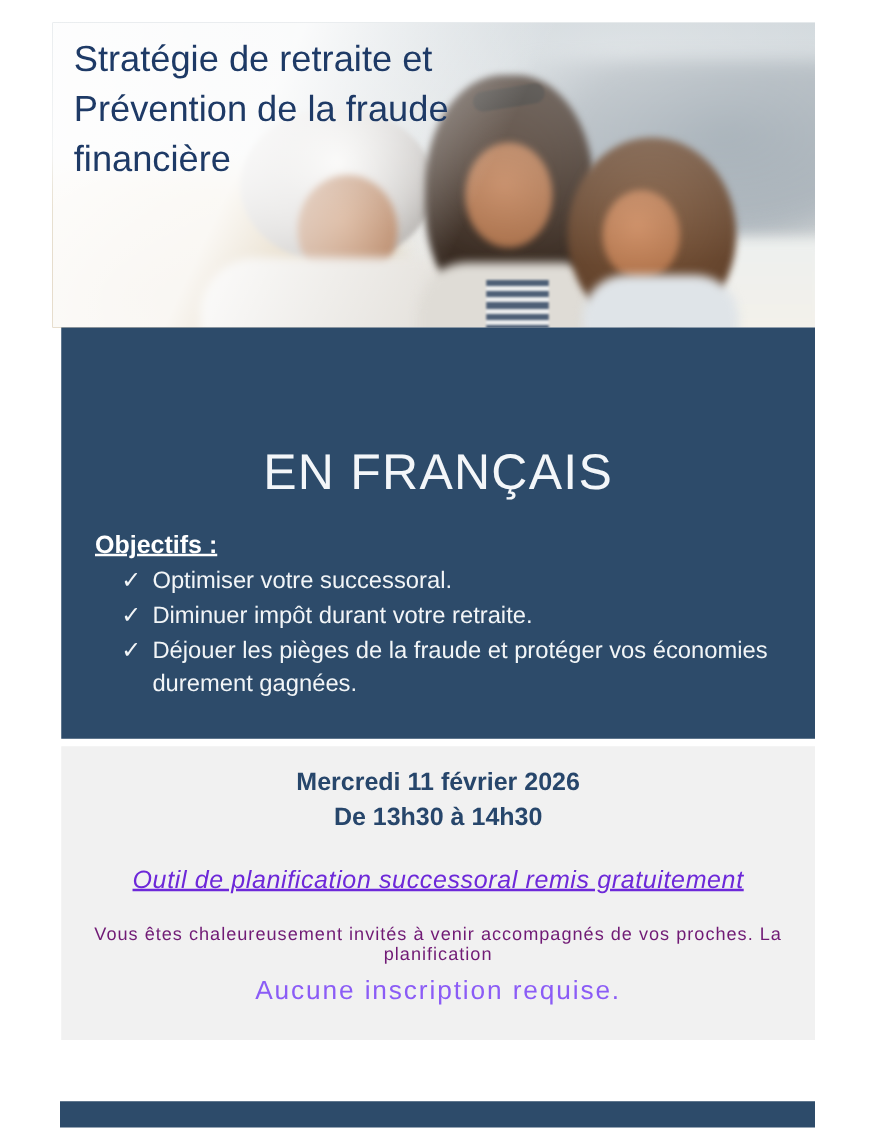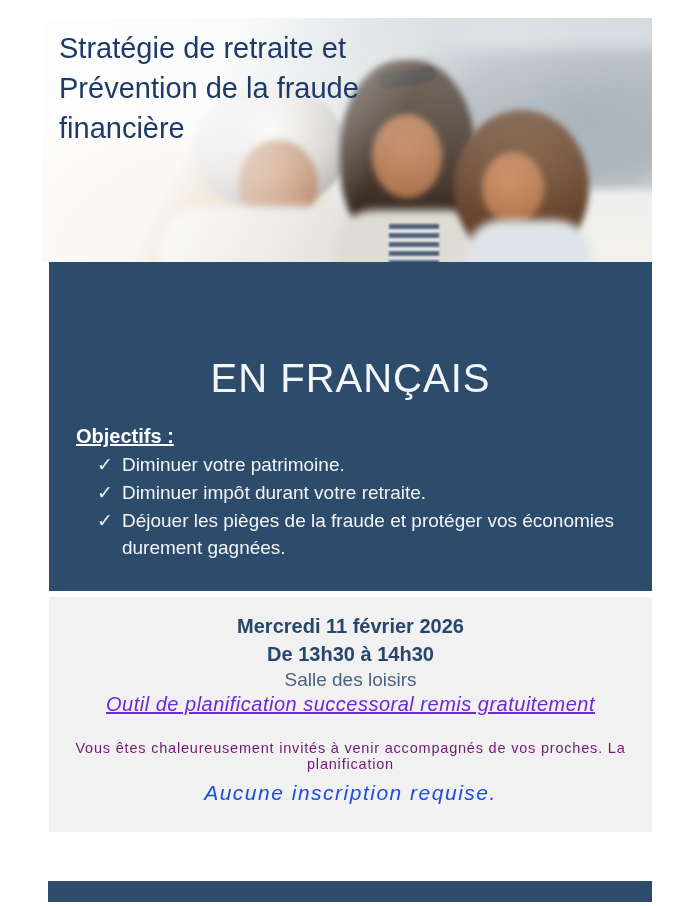--- a/index.html
+++ b/index.html
@@ -74,21 +74,21 @@
 
   
   .gray-section { position:absolute; left:49px; top:597px; width:603px; height:235px; background:#f1f1f1; }
   .gray-section > div { position:absolute; left:0; width:100%; text-align:center; }
   .detail-date { top:18px; font-size:20px; font-weight:bold; color:#27466b; }
   .detail-time { top:46px; font-size:20px; font-weight:bold; color:#27466b; }
   .detail-location { top:72px; font-size:19px; color:#49647f; }
   .detail-bonus { top:96px; font-size:20px; font-style:italic; color:#6d28d9; letter-spacing:0.5px;text-decoration:underline; }
   .invite-line1 { top:143px; font-size:14.5px; color:#701a75; letter-spacing:0.8px; }
   .invite-line2 { top:163px; font-size:14.5px; color:#3c5166; letter-spacing:0.8px; }
-  .invite-note { top:184px; font-size:21px; font-style:italic; color:#1d4ed8; letter-spacing:1.5px; }
+  .invite-note { top:184px; font-size:21px; color:#8b5cf6; letter-spacing:1.5px; }
 
   
   .footer-bar { position:absolute; left:48px; top:881px; width:604px; height:21px; background:#2d4b6a; }
 </style>
 </head>
 <body>
 
 <div class="page">
 
   <div class="photo">
@@ -115,37 +115,36 @@
     </div>
   </div>
 
   <div class="navy-band">
     <div class="banner-line l2">EN FRANÇAIS</div>
 
     <div class="objectives-heading">Objectifs :</div>
     <div class="objectives-list">
       <div class="obj-item">
         <span class="obj-check">✓</span>
-        <span class="obj-text">Diminuer votre patrimoine.</span>
+        <span class="obj-text">Optimiser votre successoral.</span>
       </div>
       <div class="obj-item">
         <span class="obj-check">✓</span>
         <span class="obj-text">Diminuer impôt durant votre retraite.</span>
       </div>
       <div class="obj-item">
         <span class="obj-check">✓</span>
         <span class="obj-text">Déjouer les pièges de la fraude et protéger vos économies durement gagnées.</span>
       </div>
     </div>
   </div>
 
   <div class="gray-section">
     <div class="detail-date">Mercredi 11 février 2026</div>
     <div class="detail-time">De 13h30 à 14h30</div>
-    <div class="detail-location">Salle des loisirs</div>
     <div class="detail-bonus">Outil de planification successoral remis gratuitement</div>
     <div class="invite-line1">Vous êtes chaleureusement invités à venir accompagnés de vos proches. La planification</div>
     <div class="invite-note">Aucune inscription requise.</div>
   </div>
 
   <div class="footer-bar"></div>
 
 </div>
 
 </body></html>

